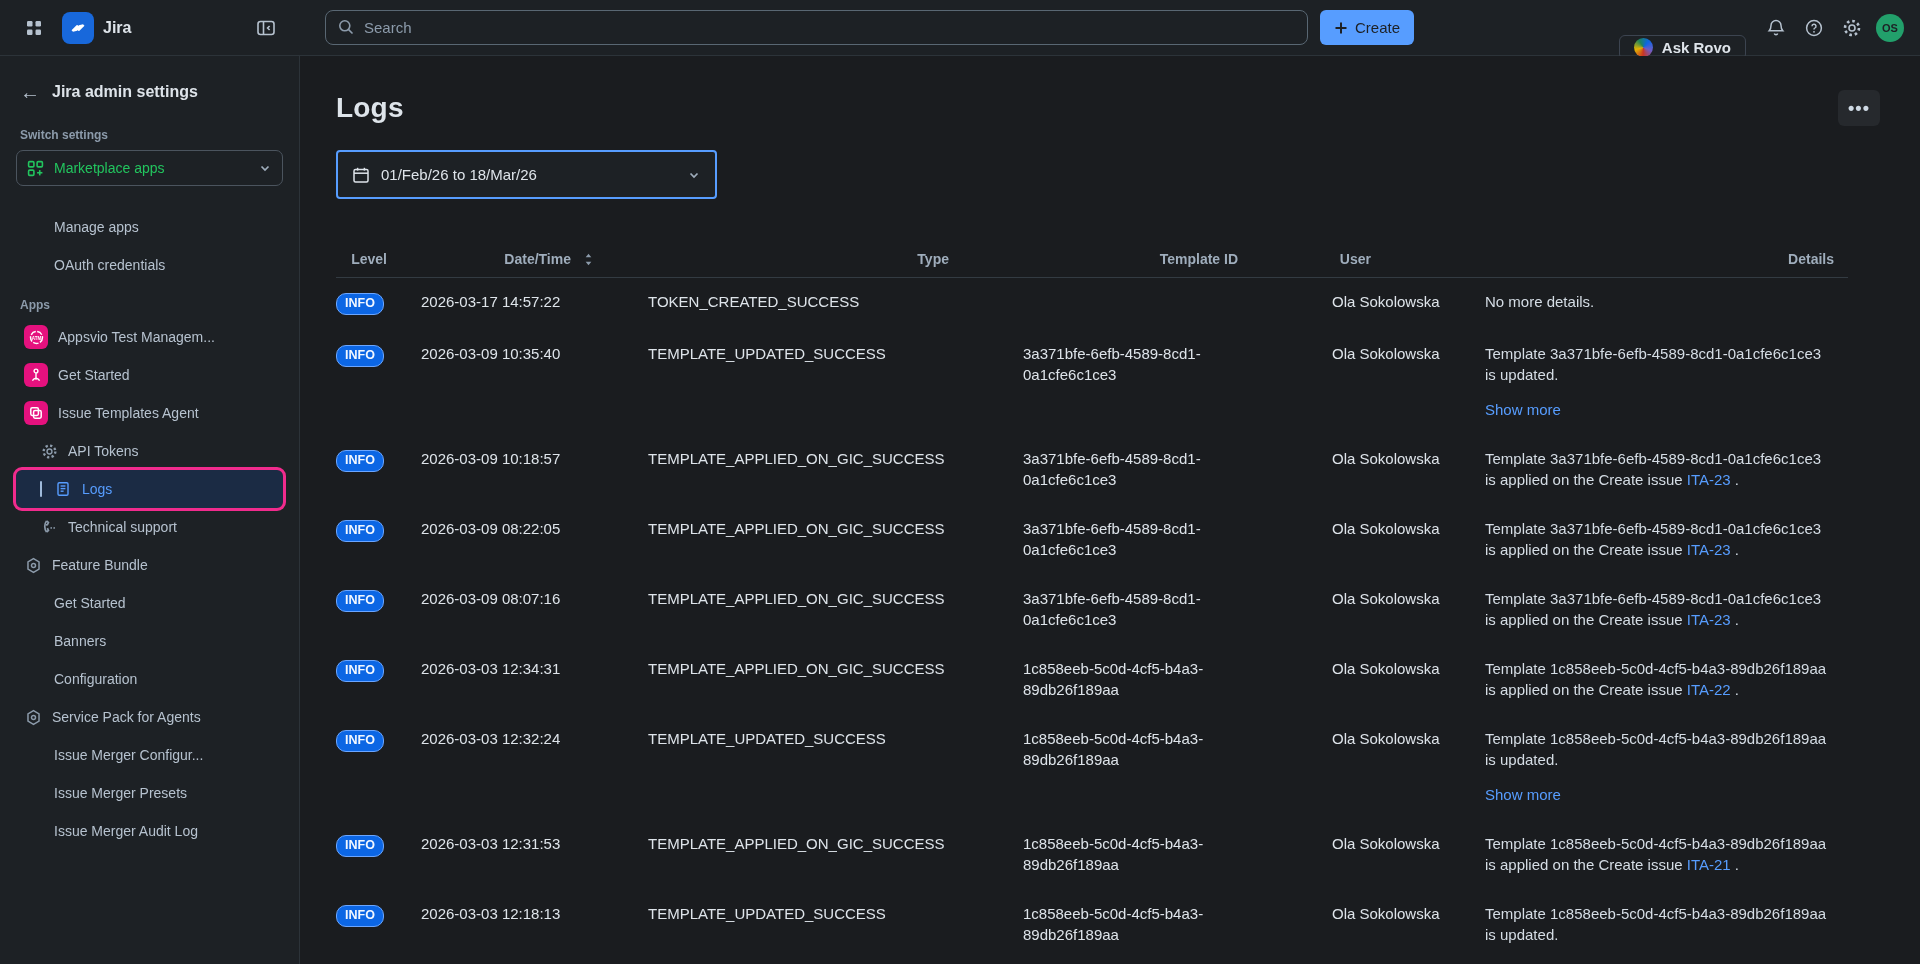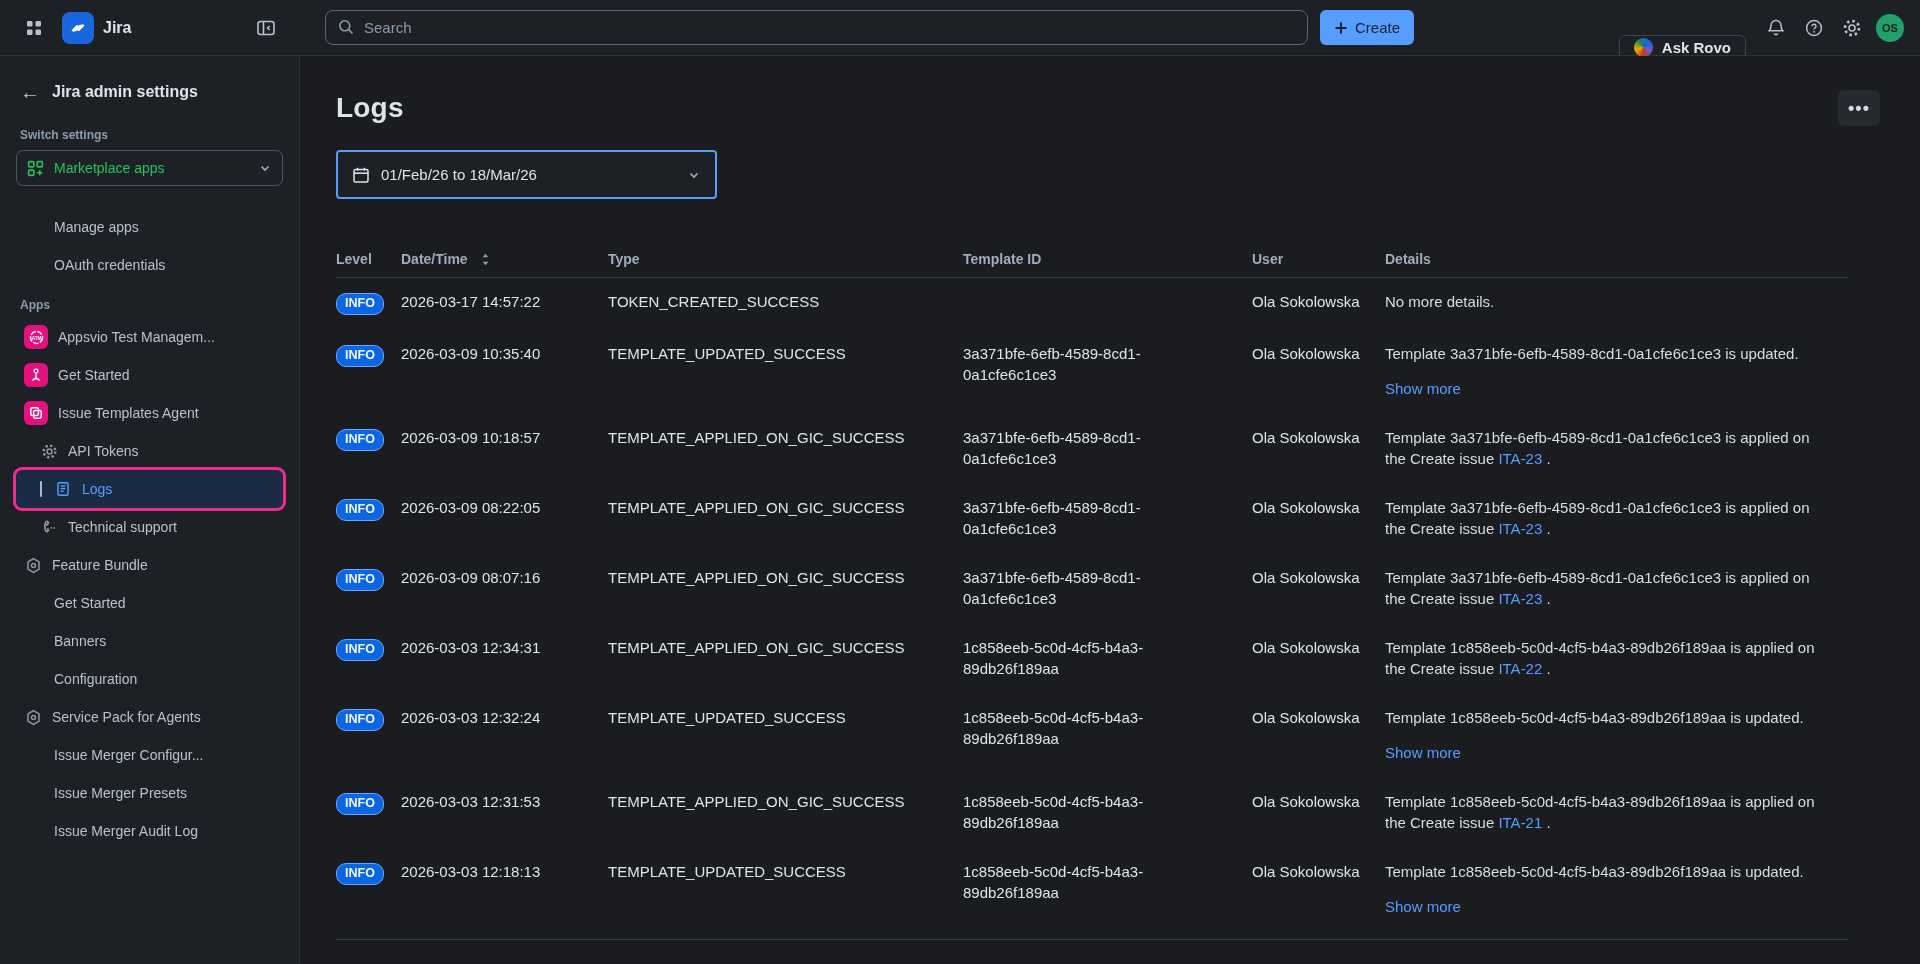--- a/index.html
+++ b/index.html
@@ -109,23 +109,23 @@
     margin-top:24px; width:381px; height:49px; background:#1d2125;
     border:2px solid #579dff; border-radius:4px; color:#dee4ea; font-size:15px;
     display:flex; align-items:center; gap:11px; padding:0 14px; cursor:pointer; font-family:inherit;
   }
   .date-select .chev { margin-left:auto; color:#9fadbc; }
 
   
   .log-table { margin-top:46px; max-width:1512px; }
   .lt-grid { display:grid; grid-template-columns:65px 207px 355px 289px 133px 1fr; }
   .lt-head { padding:6px 0 10px; border-bottom:1px solid #333b42; }
-  .lt-head .th { font-size:14px; font-weight:700; color:#9fadbc; display:flex; align-items:center; gap:4px; padding-right:14px; }
+  .lt-head .th { font-size:14px; font-weight:700; color:#9fadbc; display:flex; align-items:center; gap:4px; padding-right:14px;justify-content:flex-end; }
   .th.sortable { cursor:pointer;gap:12px; }
-  .lt-row { padding:13px 0 15px; }
+  .lt-row { padding:13px 0 15px;gap:20px; }
   .lt-row:last-child { border-bottom:1px solid #333b42; padding-bottom:22px; }
   .cell { font-size:15px; color:#dee4ea; line-height:21px; padding-right:18px; word-wrap:break-word; }
   .cell.details { color:#d5dde5; }
   .badge-info {
     display:inline-block; background:#0c66e4; border:1px solid #6ba6ff; color:#f2f7ff;
     font-size:12.5px; font-weight:700; padding:2px 8px 3px; border-radius:10px; line-height:1.2;
   }
   a.link { color:#579dff; text-decoration:none; cursor:pointer; }
   .show-more { margin-top:14px; }
   .show-more a { font-size:15px; }

